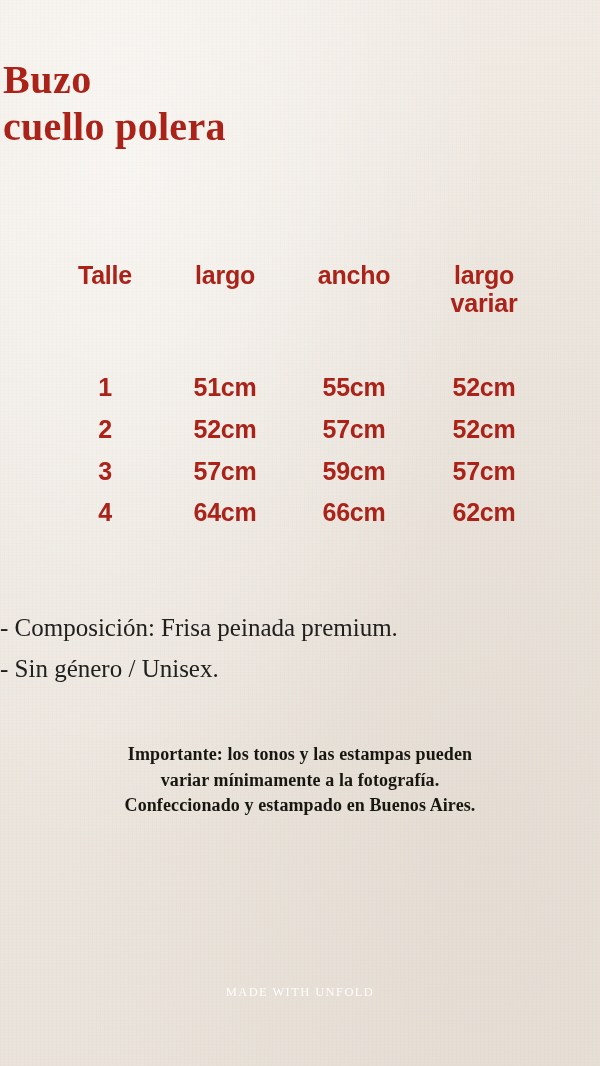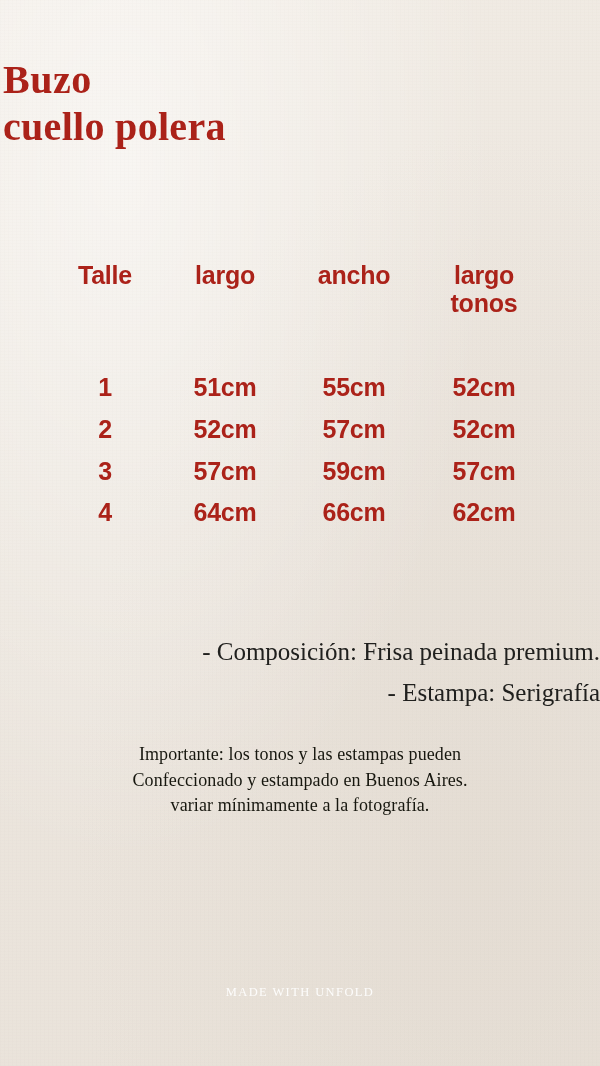--- a/index.html
+++ b/index.html
@@ -94,37 +94,36 @@
   .spacer-row td {
     padding: 0;
     height: 44px;
   }
 
   .details {
     position: absolute;
     top: 608px;
     left: 0;
     width: 100%;
-    text-align: right;
+    text-align: left;
     font-family: "Liberation Serif", serif;
     font-size: 25px;
     color: #20201e;
     line-height: 1.55;
-    margin-top: 24px;
   }
   .details div { padding: 1px 0; }
 
   .note {
     position: absolute;
     top: 742px;
     left: 0;
     width: 100%;
     text-align: center;
     font-family: "Liberation Serif", serif;
-    font-weight: normal;
+    font-weight: bold;
     font-size: 18px;
     color: #17170f;
     line-height: 1.42;
     letter-spacing: 0.1px;
   }
 
   .watermark {
     position: absolute;
     top: 985px;
     left: 0;
@@ -150,21 +149,21 @@
 
   <div class="size-table">
     <table>
       <thead>
         <tr>
           <th class="col-talle">Talle</th>
           <th class="col-largo">largo</th>
           <th class="col-ancho">ancho</th>
           <th class="col-manga">
             <span>largo</span><br>
-            <span>tonos</span>
+            <span>variar</span>
           </th>
         </tr>
       </thead>
       <tbody>
         <tr class="spacer-row">
           <td></td>
             <td></td>
             <td></td>
             <td></td>
         </tr>
@@ -191,23 +190,23 @@
           <td>64cm</td>
           <td>66cm</td>
           <td>62cm</td>
         </tr>
       </tbody>
     </table>
   </div>
 
   <div class="details">
     <div>- Composición: Frisa peinada premium.</div>
-    <div>- Estampa: Serigrafía</div>
+    <div>- Sin género / Unisex.</div>
   </div>
 
   <div class="note">
     <div>Importante: los tonos y las estampas pueden</div>
+    <div>variar mínimamente a la fotografía.</div>
     <div>Confeccionado y estampado en Buenos Aires.</div>
-    <div>variar mínimamente a la fotografía.</div>
   </div>
 
   <div class="watermark">MADE WITH UNFOLD</div>
 </div>
 
 </body></html>

